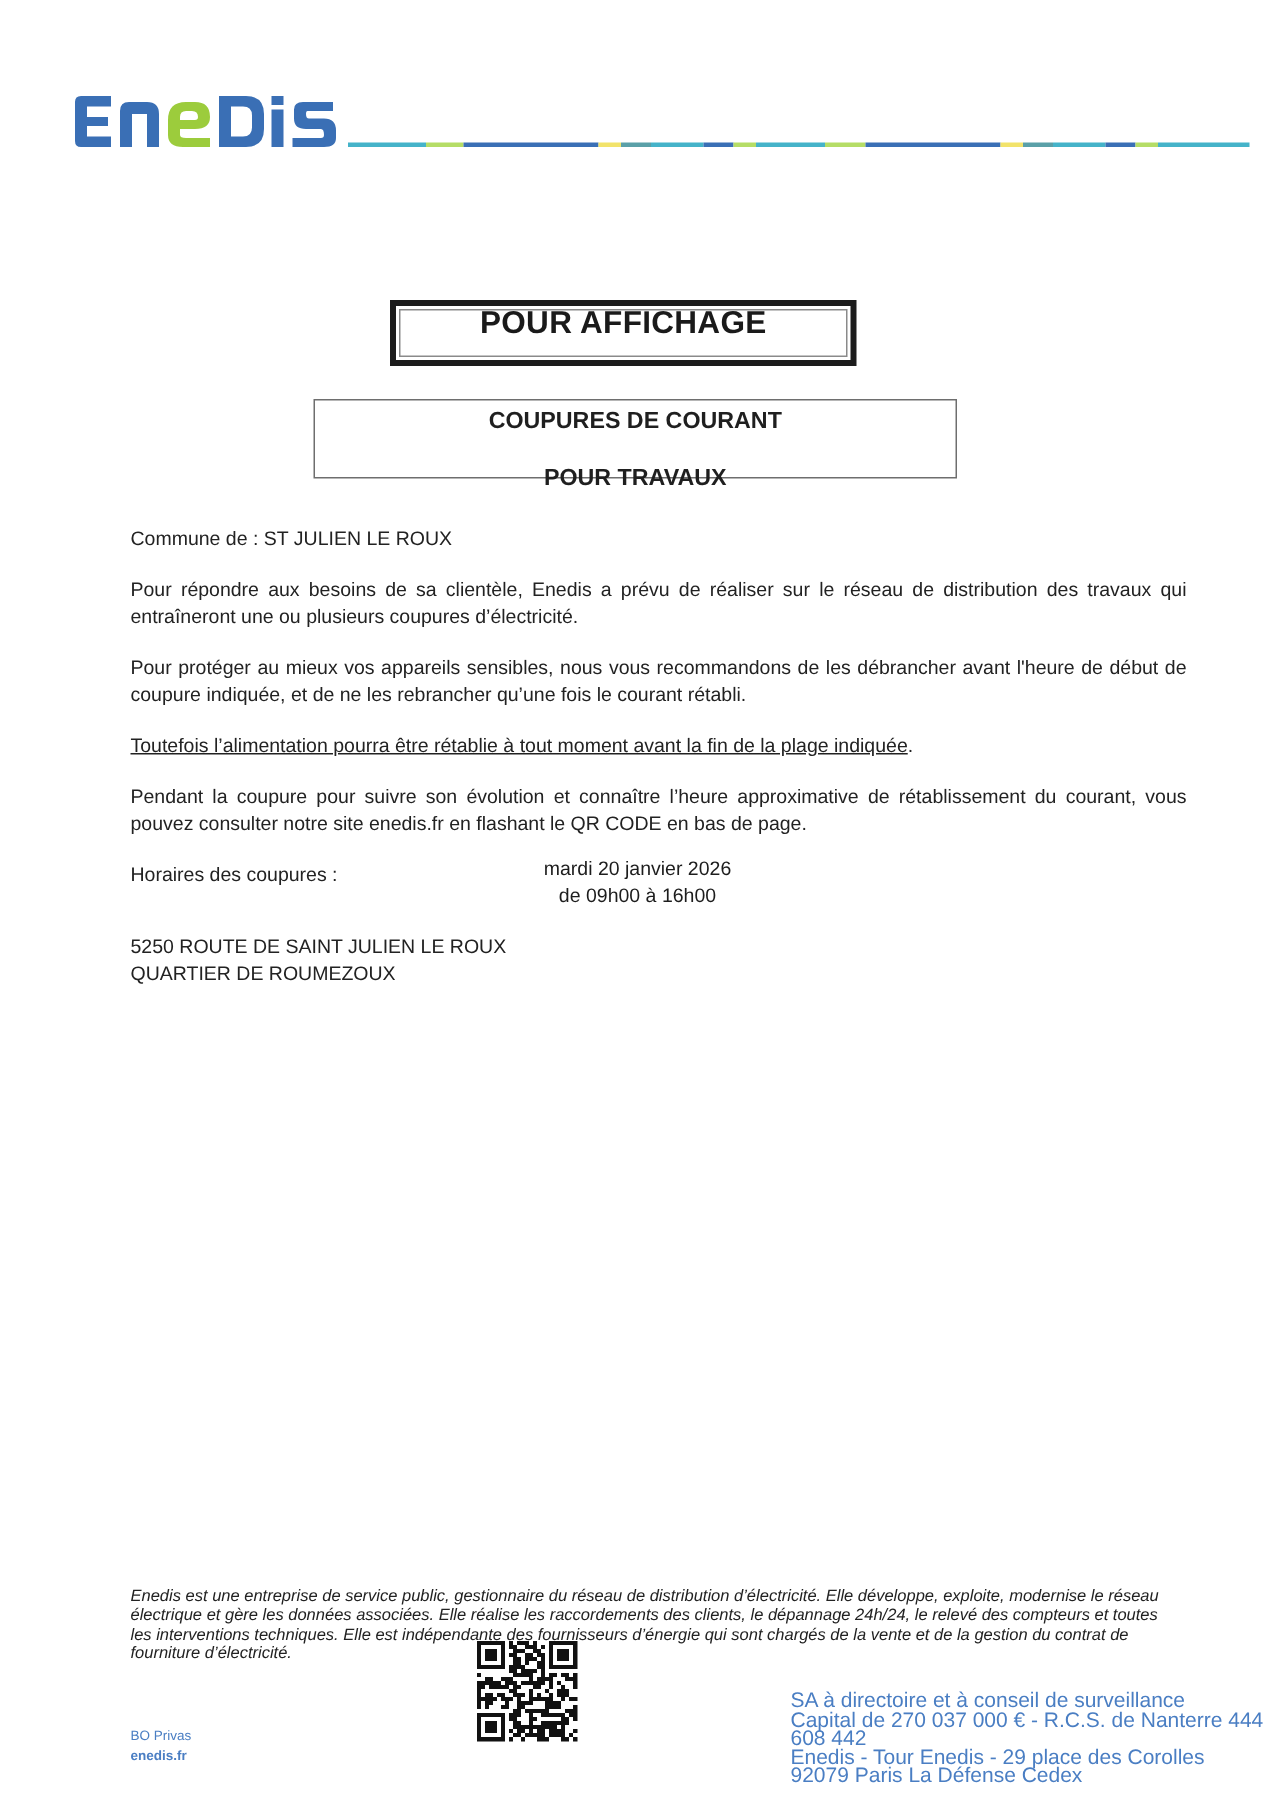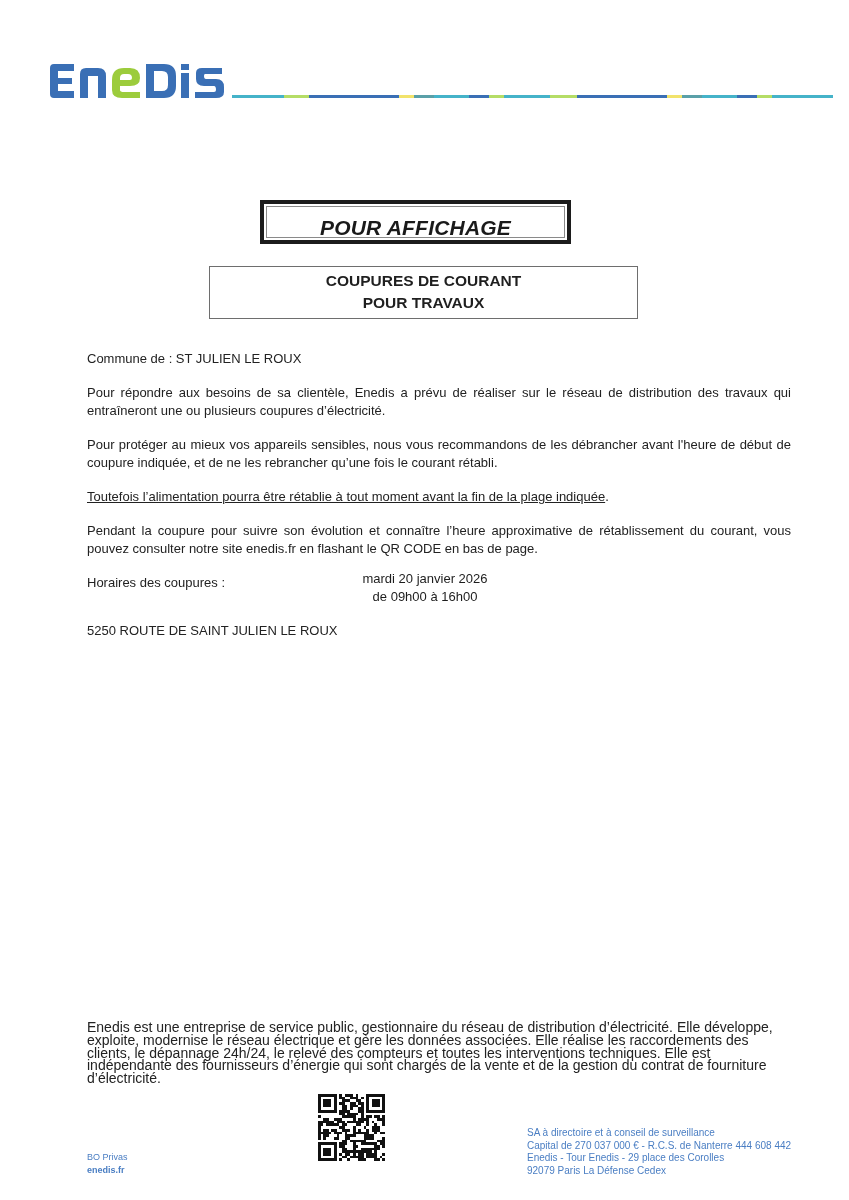--- a/index.html
+++ b/index.html
@@ -10,47 +10,47 @@
   
   .logo { left: 48px; top: 60px; height: 40px; display: flex; align-items: flex-end; }
   .logo svg { display: block; }
 
   
   .header-line { left: 232px; top: 95px; width: 601px; height: 3px; display: flex; }
   .header-line span { height: 3px; display: block; }
 
   
   .box-affichage { left: 260px; top: 200px; width: 303px; height: 36px;
-                   border: 4px solid #1c1c1c; display: flex; align-items: flex-end; justify-content: center; font-style: italic; }
+                   border: 4px solid #1c1c1c; display: flex; align-items: flex-start; justify-content: center; }
   .box-affichage::before { content: ""; position: absolute; left: 2px; top: 2px; right: 2px; bottom: 2px;
                            border: 1px solid #8a8a8a; }
   .box-affichage .t { position: relative; font-weight: bold; font-size: 21px; letter-spacing: 0.2px; color: #1a1a1a; }
 
   .box-coupures { left: 209px; top: 266px; width: 427px; height: 51px;
                   border: 1.5px solid #6e6e6e; text-align: center; }
   .box-coupures .t { font-weight: bold; font-size: 15.5px; line-height: 22px; color: #1f1f1f; margin-top: 3px; }
 
   
   .body { left: 87px; top: 334px; width: 704px; font-size: 13px; line-height: 18px; color: #222; }
   .body p { margin: 16px 0 8px 0; text-align: justify; }
   .body .commune { margin-bottom: 9px; }
   .body .underline { text-decoration: underline; }
 
   .schedule { left: 300px; top: 570px; width: 250px; text-align: center; font-weight: normal;
               font-size: 13px; line-height: 18px; color: #1d1d1d; }
 
   .places { left: 87px; top: 622px; font-size: 13px; line-height: 18px; color: #222; }
 
   
-  .footer-note { left: 87px; top: 1021px; width: 700px; font-size: 14px; line-height: 12.8px;
-                 color: #222; }
+  .footer-note { left: 87px; top: 1058px; width: 700px; font-size: 11px; line-height: 12.8px;
+                 font-style: italic; color: #222; }
   .qr { left: 318px; top: 1094px; width: 67px; height: 67px; }
   .footer-left { left: 87px; top: 1151px; font-size: 9px; line-height: 12.5px; color: #4a7ec3; }
   .footer-left .bold { font-weight: bold; }
-  .footer-right { left: 527px; top: 1127px; font-size: 10px; line-height: 12.5px; color: #4a7ec3; }
+  .footer-right { left: 527px; top: 1127px; font-size: 14px; line-height: 12.5px; color: #4a7ec3; }
 </style>
 </head>
 <body>
 
 <div class="abs logo">
   <svg width="178" height="38" viewBox="0 0 178 38">
 
     <path d="M2 6 Q2 2 6 2 H26 V9 H10 V16 H24 V22 H10 V29 H26 V36 H6 Q2 36 2 32 Z" fill="#3a6fb5"></path>
 
     <path d="M32 36 V12 Q32 6 38 6 H50 Q58 6 58 14 V36 H50 V14 H40 V36 Z" fill="#3a6fb5"></path>
@@ -85,39 +85,40 @@
     <span style="width: 15px; background: rgb(181, 221, 102);"></span>
     <span style="width: 61px; background: rgb(69, 179, 201);"></span>
   </div>
 
 <div class="abs box-affichage">
   <span class="t">POUR AFFICHAGE</span>
 </div>
 
 <div class="abs box-coupures">
   <div class="t">COUPURES DE COURANT</div>
-  <div class="t" style="margin-top:0">POUR TRAVAUX</div>
+  <div class="t" style="margin-top:16px">POUR TRAVAUX</div>
 </div>
 
 <div class="abs body">
   <p class="commune">Commune de : ST JULIEN LE ROUX</p>
   <p>Pour répondre aux besoins de sa clientèle, Enedis a prévu de réaliser sur le réseau de distribution des travaux qui entraîneront une ou plusieurs coupures d’électricité.</p>
   <p>Pour protéger au mieux vos appareils sensibles, nous vous recommandons de les débrancher avant l'heure de début de coupure indiquée, et de ne les rebrancher qu’une fois le courant rétabli.</p>
   <p><span class="underline">Toutefois l’alimentation pourra être rétablie à tout moment avant la fin de la plage indiquée</span><span>.</span></p>
   <p>Pendant la coupure pour suivre son évolution et connaître l’heure approximative de rétablissement du courant, vous pouvez consulter notre site enedis.fr en flashant le QR CODE en bas de page.</p>
   <p>Horaires des coupures :</p>
 </div>
 
 <div class="abs schedule">
   <div>mardi 20 janvier 2026</div>
   <div>de 09h00 à 16h00</div>
 </div>
 
 <div class="abs places">
   <div>5250 ROUTE DE SAINT JULIEN LE ROUX</div>
+  <div>QUARTIER DE ROUMEZOUX</div>
 </div>
 
 <div class="abs footer-note">Enedis est une entreprise de service public, gestionnaire du réseau de distribution d’électricité. Elle développe, exploite, modernise le réseau électrique et gère les données associées. Elle réalise les raccordements des clients, le dépannage 24h/24, le relevé des compteurs et toutes les interventions techniques. Elle est indépendante des fournisseurs d’énergie qui sont chargés de la vente et de la gestion du contrat de fourniture d’électricité.</div>
 
 <div class="abs qr">
   <svg width="67" height="67" viewBox="0 0 25 25" shape-rendering="crispEdges" id="qr-svg">
       <rect x="0" y="0" width="1" height="1" fill="#111"></rect>
       <rect x="1" y="0" width="1" height="1" fill="#111"></rect>
       <rect x="2" y="0" width="1" height="1" fill="#111"></rect>
       <rect x="3" y="0" width="1" height="1" fill="#111"></rect>

